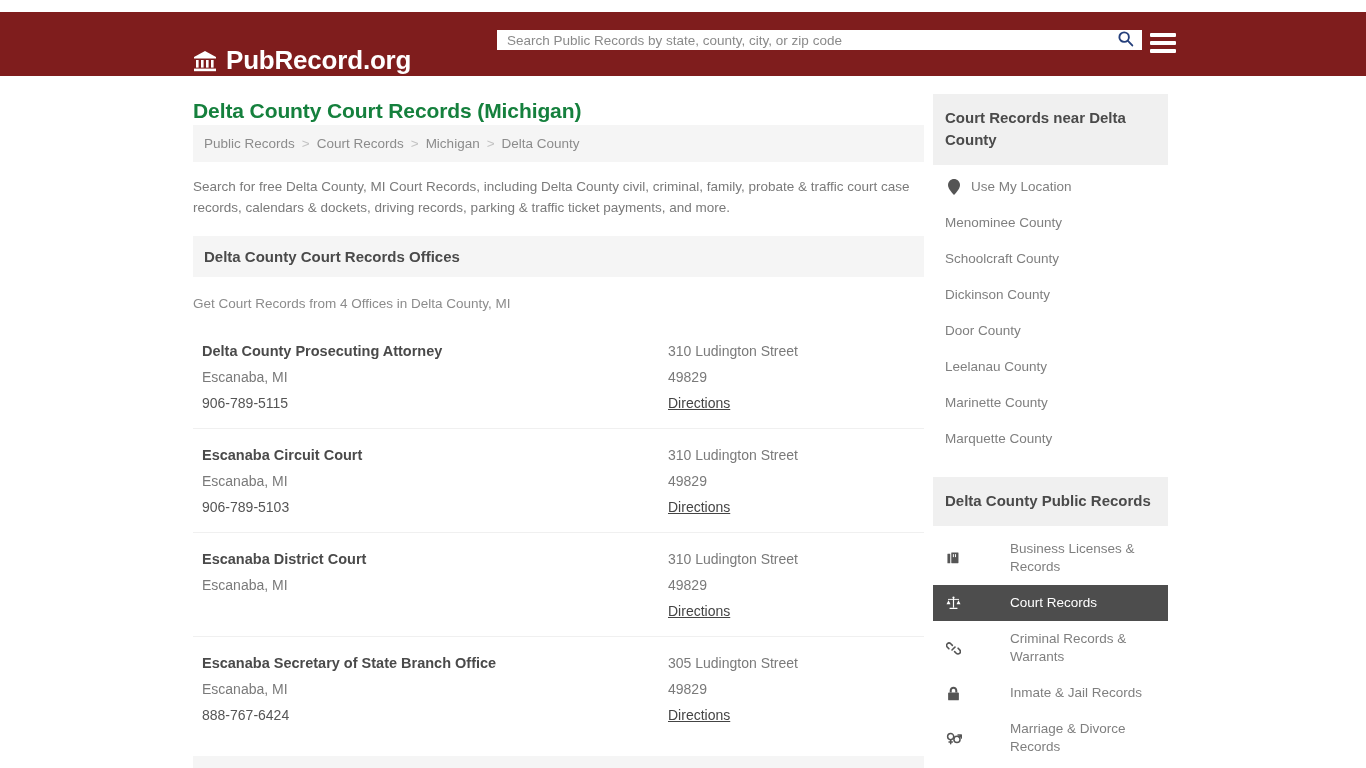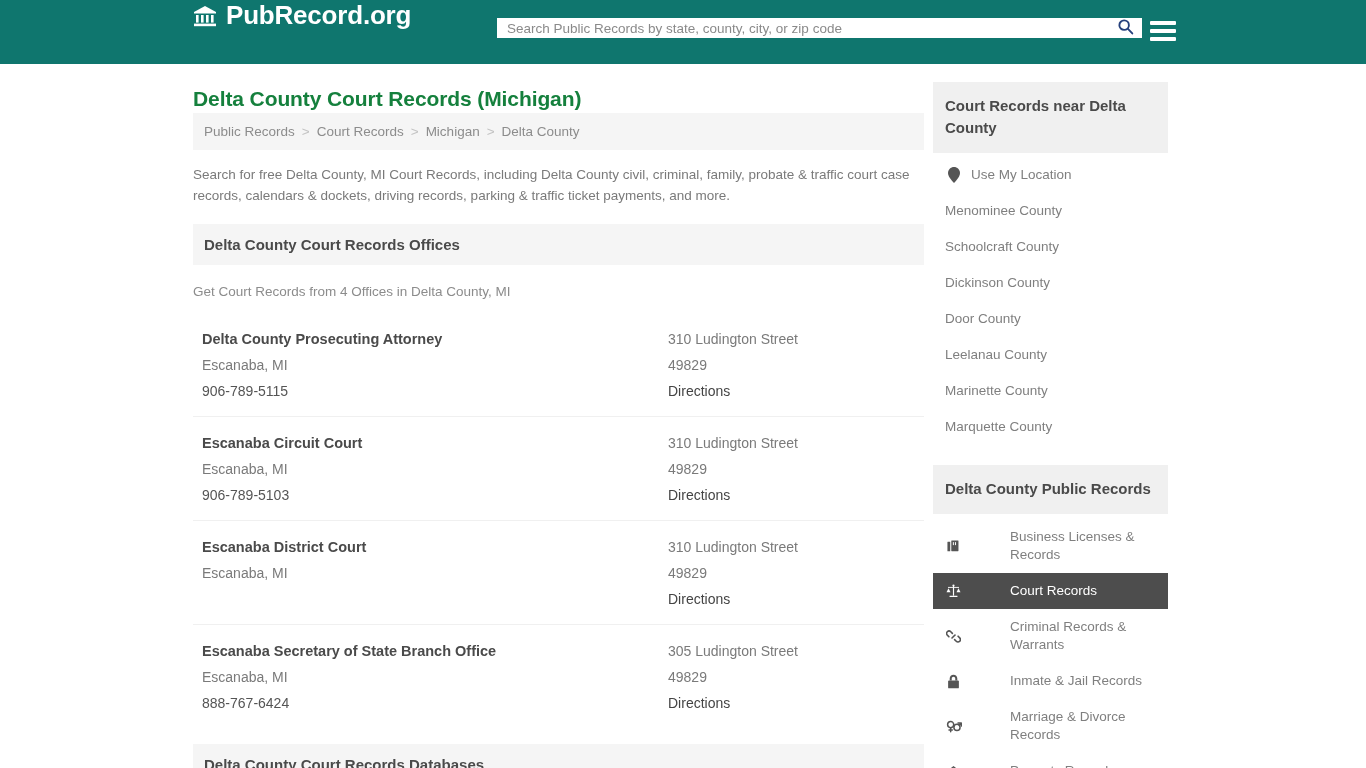--- a/index.html
+++ b/index.html
@@ -8,24 +8,25 @@
     width: 1366px; height: 768px;
     overflow: hidden;
     background: #ffffff;
     font-family: "Liberation Sans", sans-serif;
     -webkit-font-smoothing: antialiased;
   }
 
   
   .site-header {
     height: 64px;
-    background: #0f766e;
-    display: flex;
-    align-items: flex-start;
+    background: #7f1d1d;
+    display: flex;
+    align-items: flex-end;
     position: relative;
+    margin-top: 12px;
   }
   .brand {
     display: flex;
     align-items: center;
     gap: 9px;
     margin-left: 193px;
     text-decoration: none;
     cursor: pointer;
   }
   .brand-icon { color: #ffffff; display: block; line-height: 0; }
@@ -169,20 +170,21 @@
     line-height: 26px;
   }
   .office-addr {
     font-size: 14px;
     color: #7a7a7a;
     line-height: 26px;
   }
   .directions-link {
     font-size: 14px;
     color: #444444;
+    text-decoration: underline;
     line-height: 26px;
     cursor: pointer;
     display: inline-block;
   }
   .section-head.db { margin-top: 16px; }
 
   
   .side-card-head {
     background: #f0f0f0;
     padding: 13px 12px 14px 12px;

